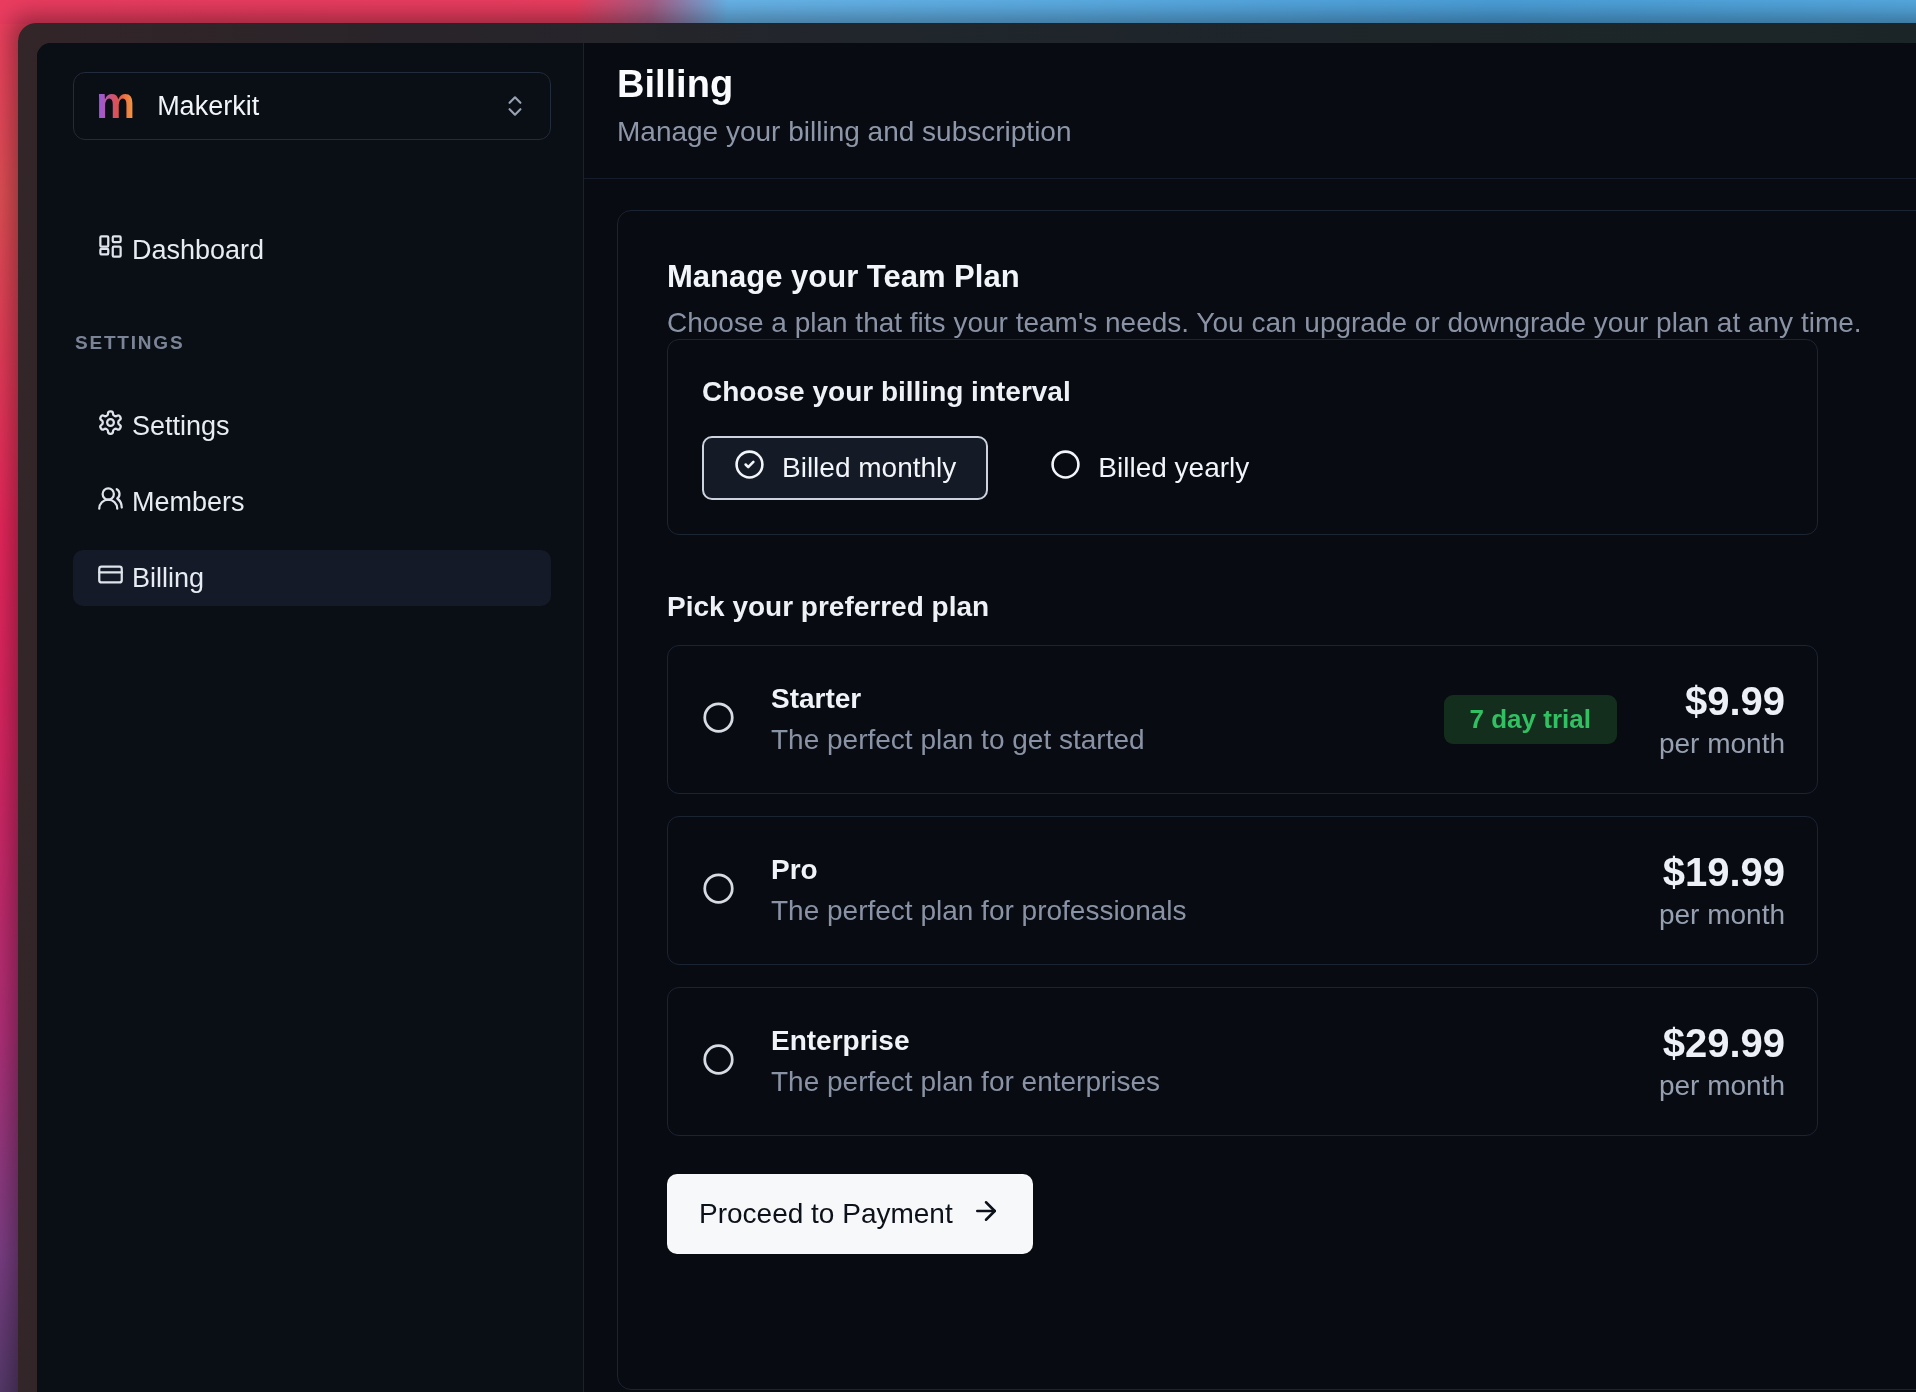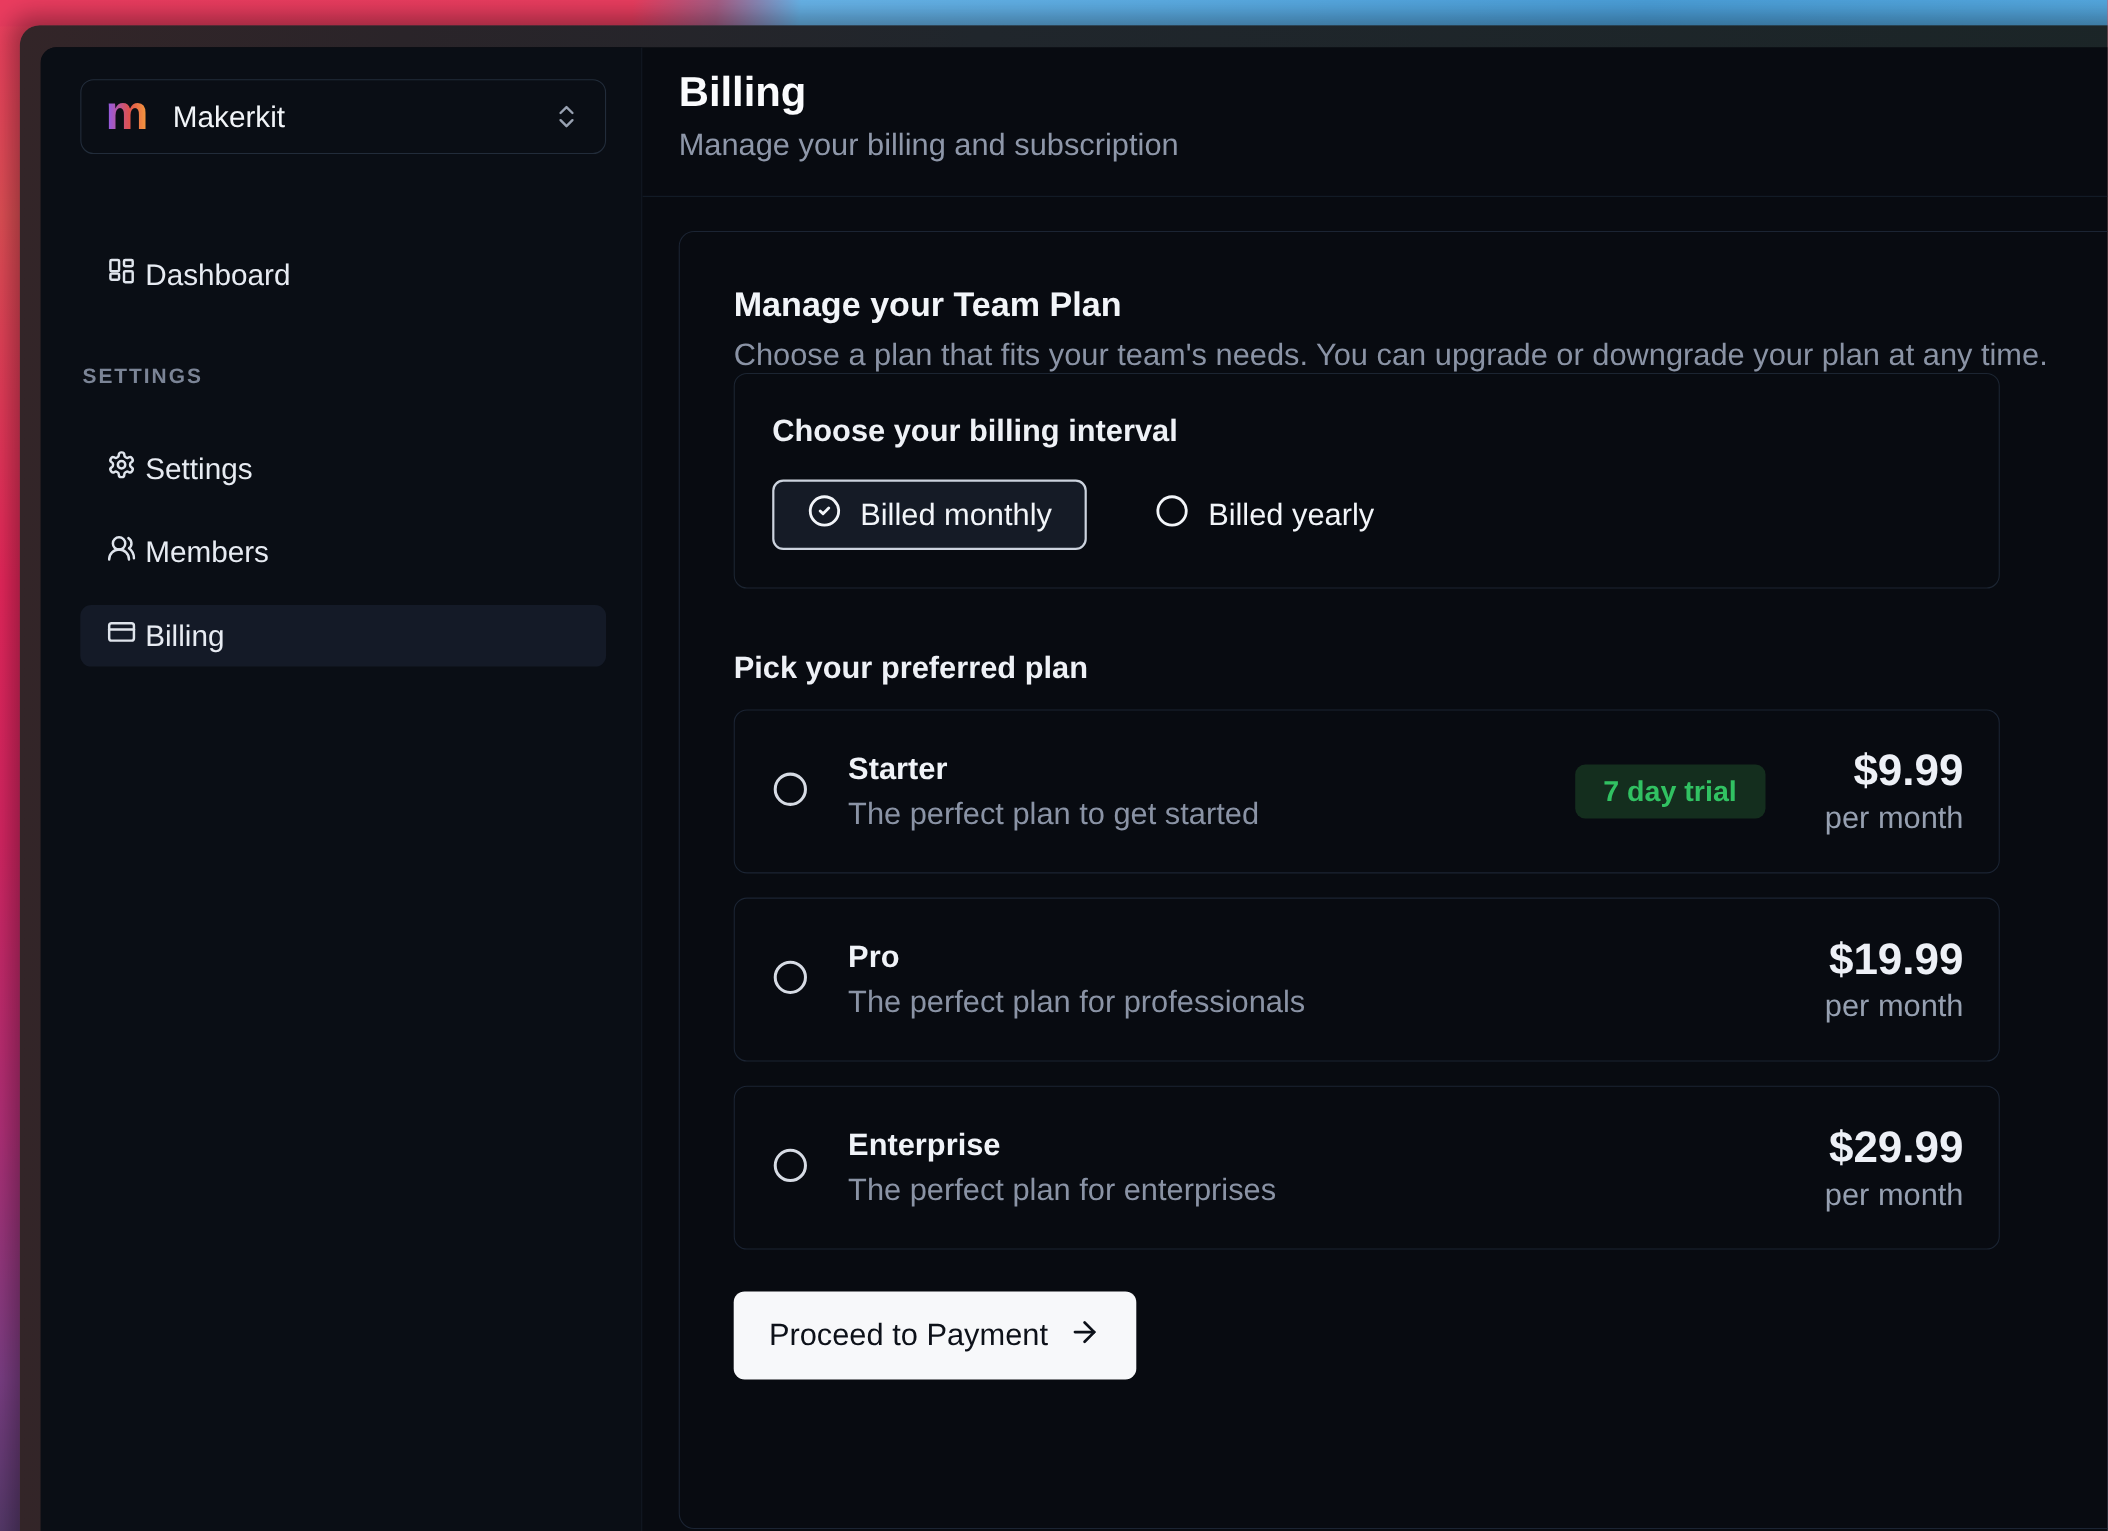--- a/index.html
+++ b/index.html
@@ -91,21 +91,21 @@
   .pick-label{ margin-top:56px; font-size:28px; font-weight:600; color:#eef1f6; }
   .plan-row{
     margin-top:22px; height:149px;
     border:1px solid #1b2433; border-radius:12px;
     display:flex; align-items:center; padding:0 32px 0 34px; cursor:pointer;
   }
   .plan-row:first-of-type{ margin-top:24px; }
   .plan-text{ margin-left:36px; }
   .plan-name{ font-size:28px; font-weight:600; color:#f0f3f8; }
   .plan-desc{ margin-top:9px; font-size:28px; color:#8a93a5; }
-  .plan-right{ margin-left:auto; display:flex; align-items:center; gap:54px; }
+  .plan-right{ margin-left:auto; display:flex; align-items:center; gap:42px; }
   .badge{
     background:#142e1e; color:#31c162; font-size:26px; font-weight:600;
     padding:9px 26px; border-radius:9px;
   }
   .price-block{ text-align:right; }
   .price{ font-size:40px; font-weight:700; color:#edf0f6; }
   .period{ margin-top:4px; font-size:28px; color:#96a0b1; }
   .cta{
     margin-top:38px; height:80px; border:none; cursor:pointer;
     background:#f7f8fa; color:#0d1119; border-radius:10px;

